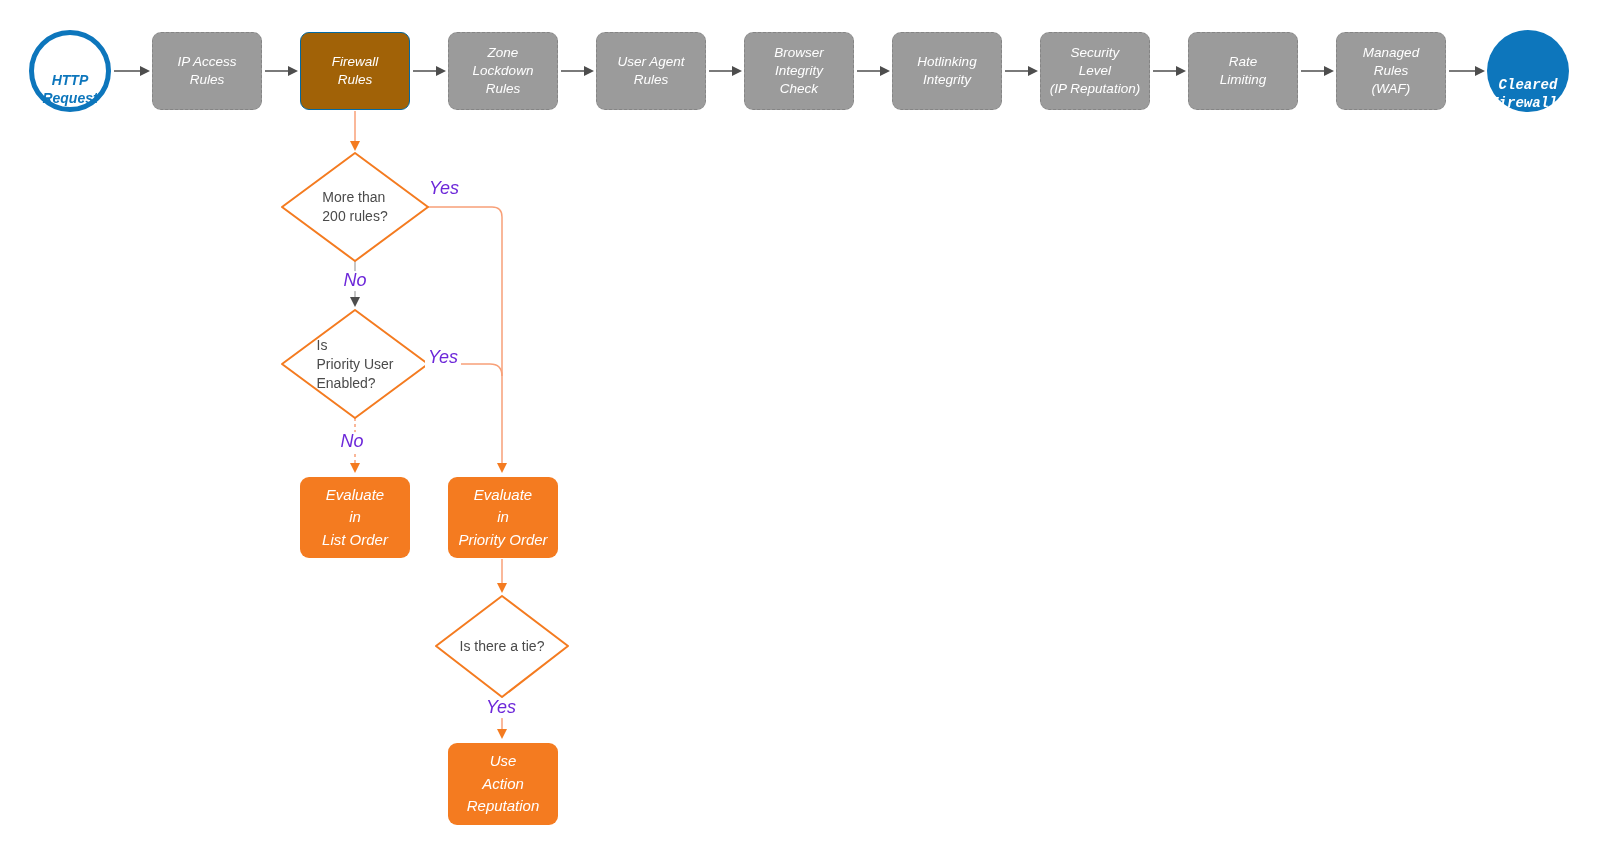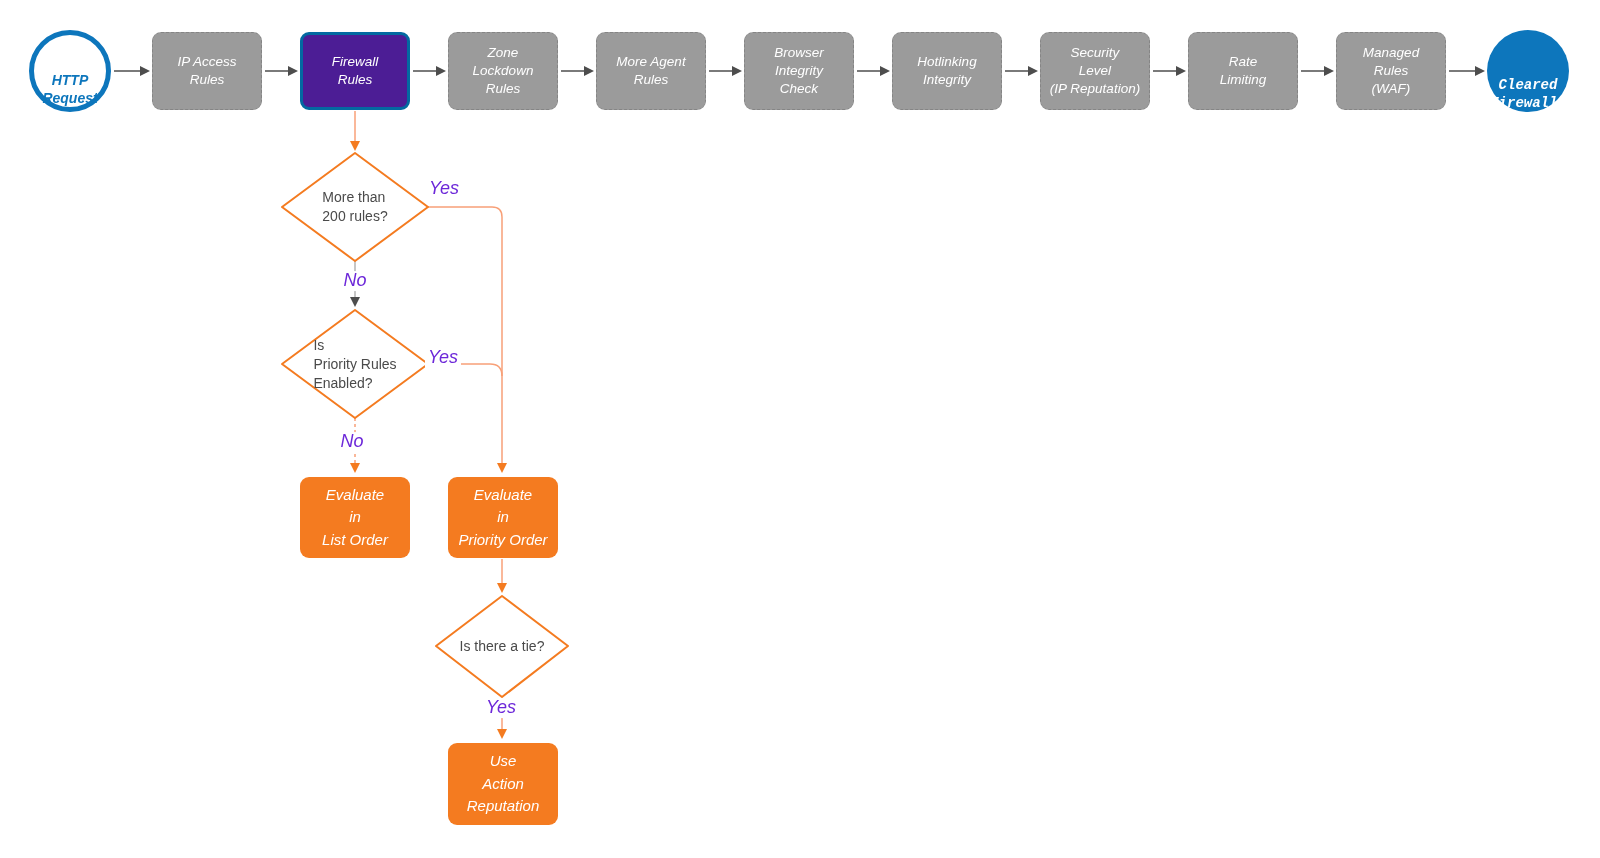--- a/index.html
+++ b/index.html
@@ -17,21 +17,21 @@
     width:82px; height:82px; border-radius:50%;
     font-weight:bold; font-style:italic; font-size:14px; line-height:1.3;align-items:flex-end;
   }
   .terminal.start { border:5px solid #0D76BC; color:#0D76BC; background:#ffffff; }
   .terminal.end   { background:#0D76BC; color:#ffffff;font-family:Liberation Mono, monospace; }
   .stage {
     width:110px; height:78px; top:32px;
     background:#9B9B9B; border:1px dashed #858585; border-radius:9px;
     color:#ffffff; font-style:italic; font-size:13.5px; line-height:1.35;
   }
-  .stage.highlight { background:#4c1d95; border:3px solid #0369a1; }
+  .stage.highlight { background:#a16207; border:1px solid #0369a1; }
   .action {
     width:110px; background:#F47B20; border-radius:9px;
     color:#ffffff; font-style:italic; font-size:15px; line-height:1.5;align-items:center;
   }
   .diamond-label {
     position:absolute; transform:translate(-50%,-50%);
     text-align:left; white-space:pre-line;
     color:#4A4A4A; font-size:14px; line-height:1.35;
   }
   .edge-label {
@@ -101,21 +101,21 @@
   <div class="node stage highlight" style="left:300px">
     <span>Firewall
 Rules</span>
   </div>
   <div class="node stage" style="left:448px">
     <span>Zone
 Lockdown
 Rules</span>
   </div>
   <div class="node stage" style="left:596px">
-    <span>More Agent
+    <span>User Agent
 Rules</span>
   </div>
   <div class="node stage" style="left:744px">
     <span>Browser
 Integrity
 Check</span>
   </div>
   <div class="node stage" style="left:892px">
     <span>Hotlinking
 Integrity</span>
@@ -131,21 +131,21 @@
   </div>
   <div class="node stage" style="left:1336px">
     <span>Managed
 Rules
 (WAF)</span>
   </div>
 
   <div class="diamond-label" style="left:355px;top:207px">More than
 200 rules?</div>
   <div class="diamond-label" style="left:355px;top:364px">Is
-Priority Rules
+Priority User
 Enabled?</div>
   <div class="diamond-label" style="left:502px;top:646px">Is there a tie?</div>
 
   <div class="edge-label" style="left:444px;top:189px">Yes</div>
   <div class="edge-label" style="left:355px;top:281px">No</div>
   <div class="edge-label" style="left:443px;top:358px">Yes</div>
   <div class="edge-label" style="left:352px;top:442px">No</div>
   <div class="edge-label" style="left:501px;top:708px">Yes</div>
 
   <div class="node action" style="left:300px;top:477px;height:81px">

